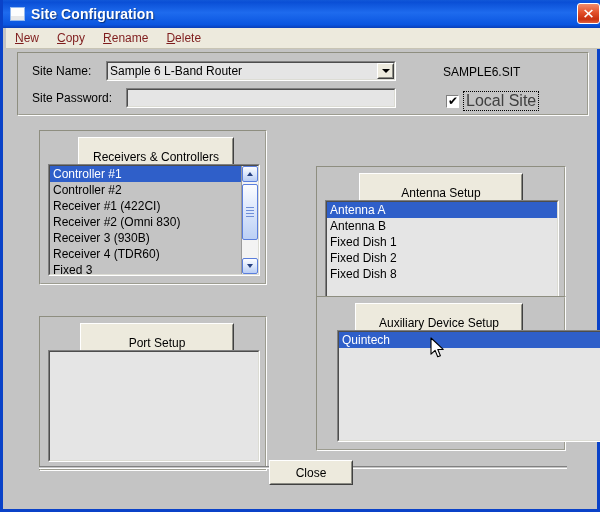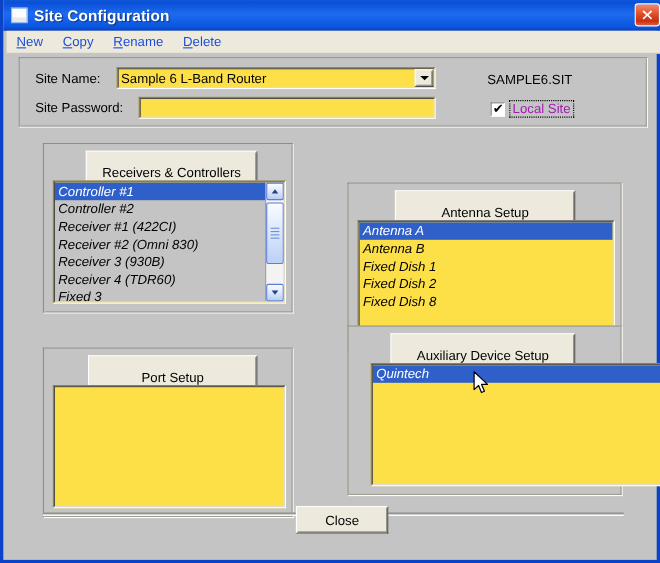--- a/index.html
+++ b/index.html
@@ -43,42 +43,42 @@
   }
   #closebtn svg{display:block;}
   
   #menubar{
     position:absolute;left:3px;top:28px;width:594px;height:20px;
     background:#EDEADD;
     display:flex;align-items:center;
     border-bottom:1px solid #c8c4b4;
   }
   #menubar .mi{
-    padding:2px 9px;color:#1d4ed8;font-size:12px;cursor:default;
+    padding:2px 9px;color:#7f1d1d;font-size:12px;cursor:default;
   }
   #menubar .mi u{text-decoration:underline;}
   
   .grp{           
     position:absolute;box-sizing:border-box;
     background:#c4c4c4;
     border-top:1px solid #8e8e80;
     border-left:1px solid #8e8e80;
     border-right:1px solid #fdfdfd;
     border-bottom:1px solid #fdfdfd;
   }
   .grp .inner{
     position:absolute;left:0;top:0;right:0;bottom:0;
     border-top:1px solid #c4c4c4;
     border-left:1px solid #c4c4c4;
     border-right:1px solid #9c9c90;
     border-bottom:1px solid #9c9c90;
   }
   .sunken{        
     box-sizing:border-box;
-    background:#fde047;
+    background:#e5e5e5;
     border-top:1px solid #808080;
     border-left:1px solid #808080;
     border-right:1px solid #ffffff;
     border-bottom:1px solid #ffffff;
   }
   .sunken .s2{
     position:absolute;left:0;top:0;right:0;bottom:0;
     border-top:1px solid #4d4d4d;
     border-left:1px solid #4d4d4d;
     border-right:1px solid #dcdcd4;
@@ -126,29 +126,29 @@
     width:13px;height:13px;box-sizing:border-box;background:#fff;
     border-top:1px solid #808080;border-left:1px solid #808080;
     border-right:1px solid #fff;border-bottom:1px solid #fff;
     position:relative;margin-right:4px;
   }
   #localsite .cb i{
     position:absolute;left:1px;top:0px;color:#000;font-style:normal;
     font-size:12px;line-height:11px;font-weight:bold;
   }
   #localsite .lsl{
-    border:1px dotted #000;padding:0px 2px;font-size:12px;color:#a21caf;
+    border:1px dotted #000;padding:0px 2px;font-size:16px;color:#404040;
   }
   
   .quad{position:absolute;}
   .quad .hdrbtn{
     position:absolute;height:39px;
   }
   .quad .hdrbtn span{font-size:12px;color:#000;z-index:2;}
-  .quad .listwell{position:absolute;font-style:italic;}
+  .quad .listwell{position:absolute;}
   .listbox{
     position:absolute;left:0;top:0;right:0;bottom:0;
     overflow:hidden;
   }
   .listbox.white{background:#c4c4c4;}
   .listbox ul{margin:0;padding:0;list-style:none;}
   .listbox li{
     height:16px;line-height:16px;padding-left:3px;
     font-size:12px;color:#000;white-space:nowrap;cursor:default;
   }

